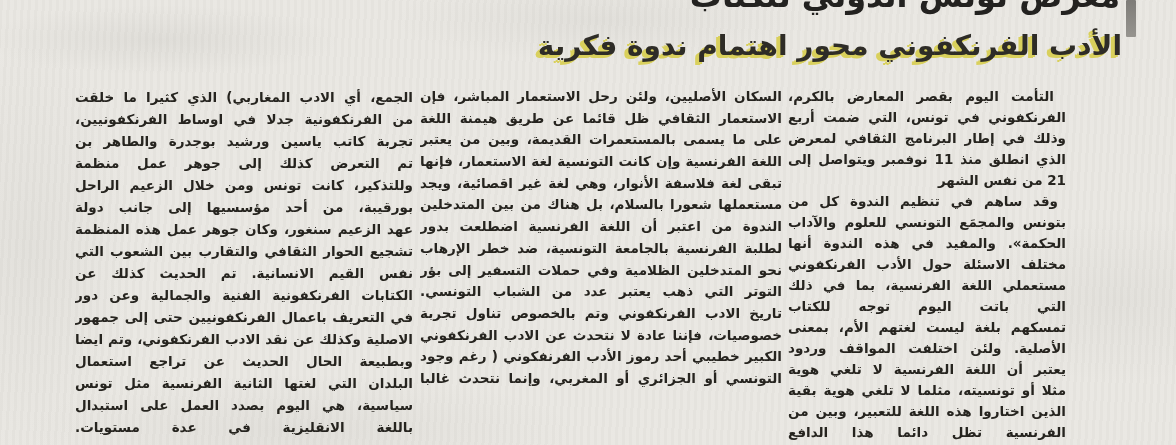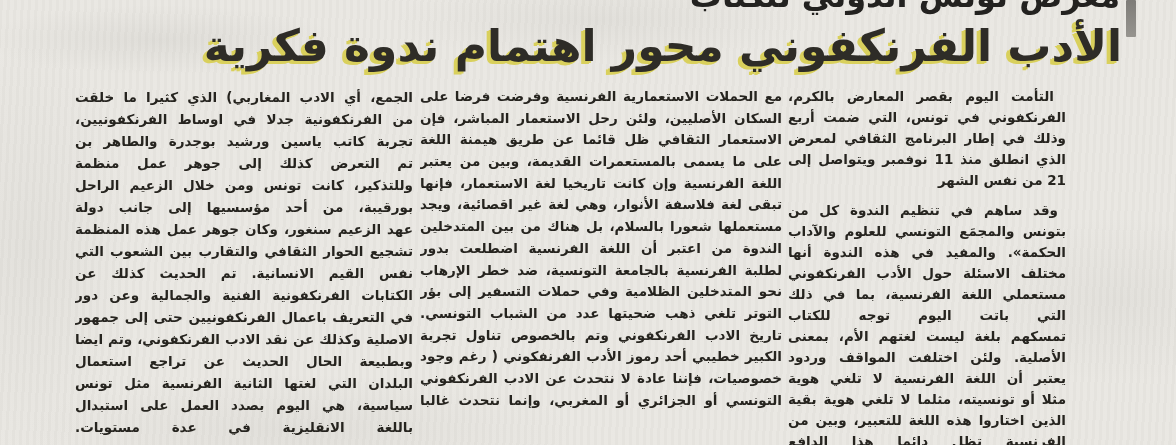--- a/index.html
+++ b/index.html
@@ -40,21 +40,21 @@
     width: 10px;
     height: 37px;
     background: linear-gradient(#7e7c78, #96948f);
     border-radius: 1px;
   }
   .headline {
     position: absolute;
     top: 20px;
     right: 54px;
     direction: rtl;
-    font-size: 44px;
+    font-size: 28px;
     line-height: 52px;
     font-weight: bold;
     color: #2e2c27;
     white-space: nowrap;
     text-shadow: -4px 3px 0 #d9d05c, -2px 2px 0 #d9d05c;
   }
 
   
   .col {
     position: absolute;
@@ -70,21 +70,21 @@
   }
   #col-right  { top: 86px; left: 788px; width: 278px; }
   #col-right .line  { height: 21px; line-height: 21px; }
   #col-middle { top: 86px; left: 420px; width: 362px; }
   #col-middle .line { height: 21.7px; line-height: 21.7px; }
   #col-left   { top: 86px; left: 75px;  width: 338px; }
   #col-left .line   { height: 22px; line-height: 22px; }
 
   
   #col-right .line:nth-child(1) { text-indent: 12px; }
-  #col-right .line:nth-child(5) { text-align-last: auto; margin-bottom: 9px; }
+  #col-right .line:nth-child(5) { text-align-last: auto; margin-bottom: 0; }
   #col-right .line:nth-child(6) { text-indent: 8px; }
 </style>
 </head>
 <body>
 
 <div class="scan">
 
   <div class="section-bar"></div>
 
   <div class="kicker">معرض تونس الدولي للكتاب</div>
@@ -105,34 +105,33 @@
       <div class="line">التي باتت اليوم توجه للكتاب الفرنكفونيين، حول سبب</div>
       <div class="line">تمسكهم بلغة ليست لغتهم الأم، بمعنى أنها ليست لغتهم</div>
       <div class="line">الأصلية. ولئن اختلفت المواقف وردود الأفعال بين من</div>
       <div class="line">يعتبر أن اللغة الفرنسية لا تلغي هوية الكاتب التونسي</div>
       <div class="line">مثلا أو تونسيته، مثلما لا تلغي هوية بقية الكتاب المغاربة</div>
       <div class="line">الذين اختاروا هذه اللغة للتعبير، وبين من يعتبر أن اللغة</div>
       <div class="line">الفرنسية تظل دائما هذا الدافع الاستعماري لأنها جاءت</div>
     </div>
 
   <div class="col" id="col-middle">
-      <div class="line">مع الحملات الاستعمارية الفرنسية وفرضت فرضا على</div>
       <div class="line">السكان الأصليين، ولئن رحل الاستعمار المباشر، فإن</div>
       <div class="line">الاستعمار الثقافي ظل قائما عن طريق هيمنة اللغة الفرنسية</div>
       <div class="line">على ما يسمى بالمستعمرات القديمة، وبين من يعتبر أن</div>
-      <div class="line">اللغة الفرنسية وإن كانت تاريخيا لغة الاستعمار، فإنها</div>
+      <div class="line">اللغة الفرنسية وإن كانت التونسية لغة الاستعمار، فإنها</div>
       <div class="line">تبقى لغة فلاسفة الأنوار، وهي لغة غير اقصائية، ويجد فيها</div>
       <div class="line">مستعملها شعورا بالسلام، بل هناك من بين المتدخلين في</div>
       <div class="line">الندوة من اعتبر أن اللغة الفرنسية اضطلعت بدور وقائي</div>
       <div class="line">لطلبة الفرنسية بالجامعة التونسية، ضد خطر الإرهاب الذي</div>
       <div class="line">نحو المتدخلين الظلامية وفي حملات التسفير إلى بؤر</div>
-      <div class="line">التوتر تلغي ذهب ضحيتها عدد من الشباب التونسي.</div>
+      <div class="line">التوتر التي ذهب يعتبر عدد من الشباب التونسي.</div>
       <div class="line">تاريخ الادب الفرنكفوني وتم بالخصوص تناول تجربة عبد</div>
+      <div class="line">خصوصيات، فإننا عادة لا نتحدث عن الادب الفرنكفوني</div>
       <div class="line">الكبير خطيبي أحد رموز الأدب الفرنفكوني ( رغم وجود</div>
-      <div class="line">خصوصيات، فإننا عادة لا نتحدث عن الادب الفرنكفوني</div>
       <div class="line">التونسي أو الجزائري أو المغربي، وإنما نتحدث غالبا بصفة</div>
     </div>
 
   <div class="col" id="col-left">
       <div class="line">الجمع، أي الادب المغاربي) الذي كثيرا ما خلقت مواقفه</div>
       <div class="line">من الفرنكفونية جدلا في اوساط الفرنكفونيين، وكذلك</div>
       <div class="line">تجربة كاتب ياسين ورشيد بوجدرة والطاهر بن جلون، و</div>
       <div class="line">تم التعرض كذلك إلى جوهر عمل منظمة الفرنكفونية التي</div>
       <div class="line">وللتذكير، كانت تونس ومن خلال الزعيم الراحل الحبيب</div>
       <div class="line">بورقيبة، من أحد مؤسسيها إلى جانب دولة السينغال في</div>

